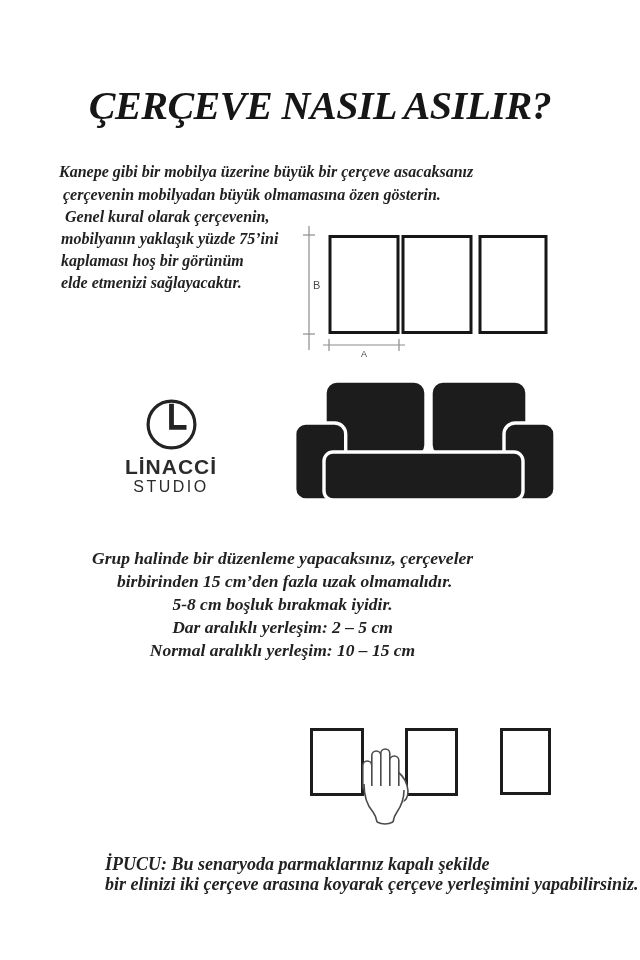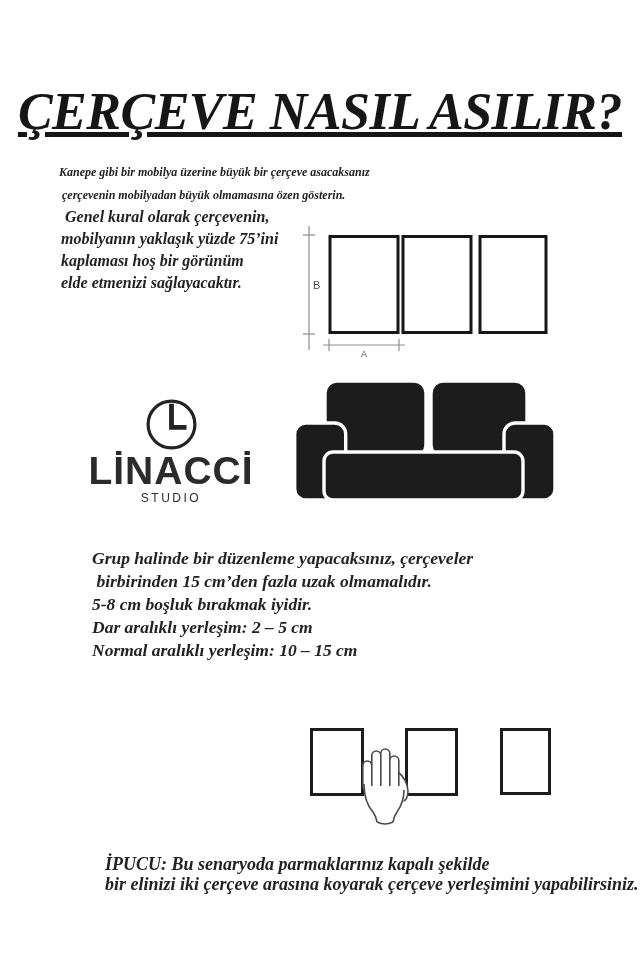--- a/index.html
+++ b/index.html
@@ -1,36 +1,36 @@
 <!DOCTYPE html>
 <html><head>
 <meta charset="utf-8">
 <style>
   html,body{margin:0;padding:0;background:#fff;}
   .page{position:relative;width:640px;height:960px;background:#ffffff;overflow:hidden;
         font-family:"Liberation Serif",serif;color:#1f1f1f;}
 
   .title{position:absolute;top:82px;left:0;width:100%;margin:0;text-align:center;
-         box-sizing:border-box;font-size:52px;font-style:italic;
-         font-weight:700;letter-spacing:-0.5px;color:#161616;text-decoration:underline;}
+         box-sizing:border-box;font-size:40px;font-style:italic;
+         font-weight:700;letter-spacing:-0.5px;color:#161616;}
 
   .txt{position:absolute;white-space:pre;font-style:italic;font-weight:700;color:#222;}
-  .intro{left:59px;top:161px;font-size:12px;line-height:22.5px;}
+  .intro{left:59px;top:161px;font-size:16px;line-height:22.5px;}
   .rule75{left:61px;top:206px;font-size:16px;line-height:22px;font-style:italic;}
-  .spacing{left:92px;top:547px;font-size:17.5px;line-height:23px;}
+  .spacing{left:92px;top:547px;font-size:17.5px;line-height:23px;text-align:center;}
   .tip{left:105px;top:854px;font-size:18px;line-height:20px;}
 
   .size-diagram{position:absolute;left:296px;top:218px;width:266px;height:142px;}
   .size-diagram text{font-family:"Liberation Sans",sans-serif;fill:#4a4a4a;font-style:normal;}
 
   .logo{position:absolute;left:86px;top:398px;width:170px;text-align:center;
         font-family:"Liberation Sans",sans-serif;color:#2b2b2b;font-style:normal;}
   .logo-mark{display:block;margin:0 auto;width:53px;height:53px;}
-  .logo-name{font-size:39px;font-weight:700;letter-spacing:1px;line-height:1;}
-  .logo-sub{font-size:12px;font-weight:400;letter-spacing:2.5px;margin-top:1px;}
+  .logo-name{font-size:21px;font-weight:700;letter-spacing:1px;line-height:1;margin-top:5px;}
+  .logo-sub{font-size:16px;font-weight:400;letter-spacing:2.5px;margin-top:1px;}
 
   .sofa{position:absolute;left:293px;top:374px;width:264px;height:129px;}
   .hang-diagram{position:absolute;left:300px;top:716px;width:262px;height:112px;}
 </style>
 </head>
 <body>
 
 <div class="page">
 
   <h1 class="title">ÇERÇEVE NASIL ASILIR?</h1>

